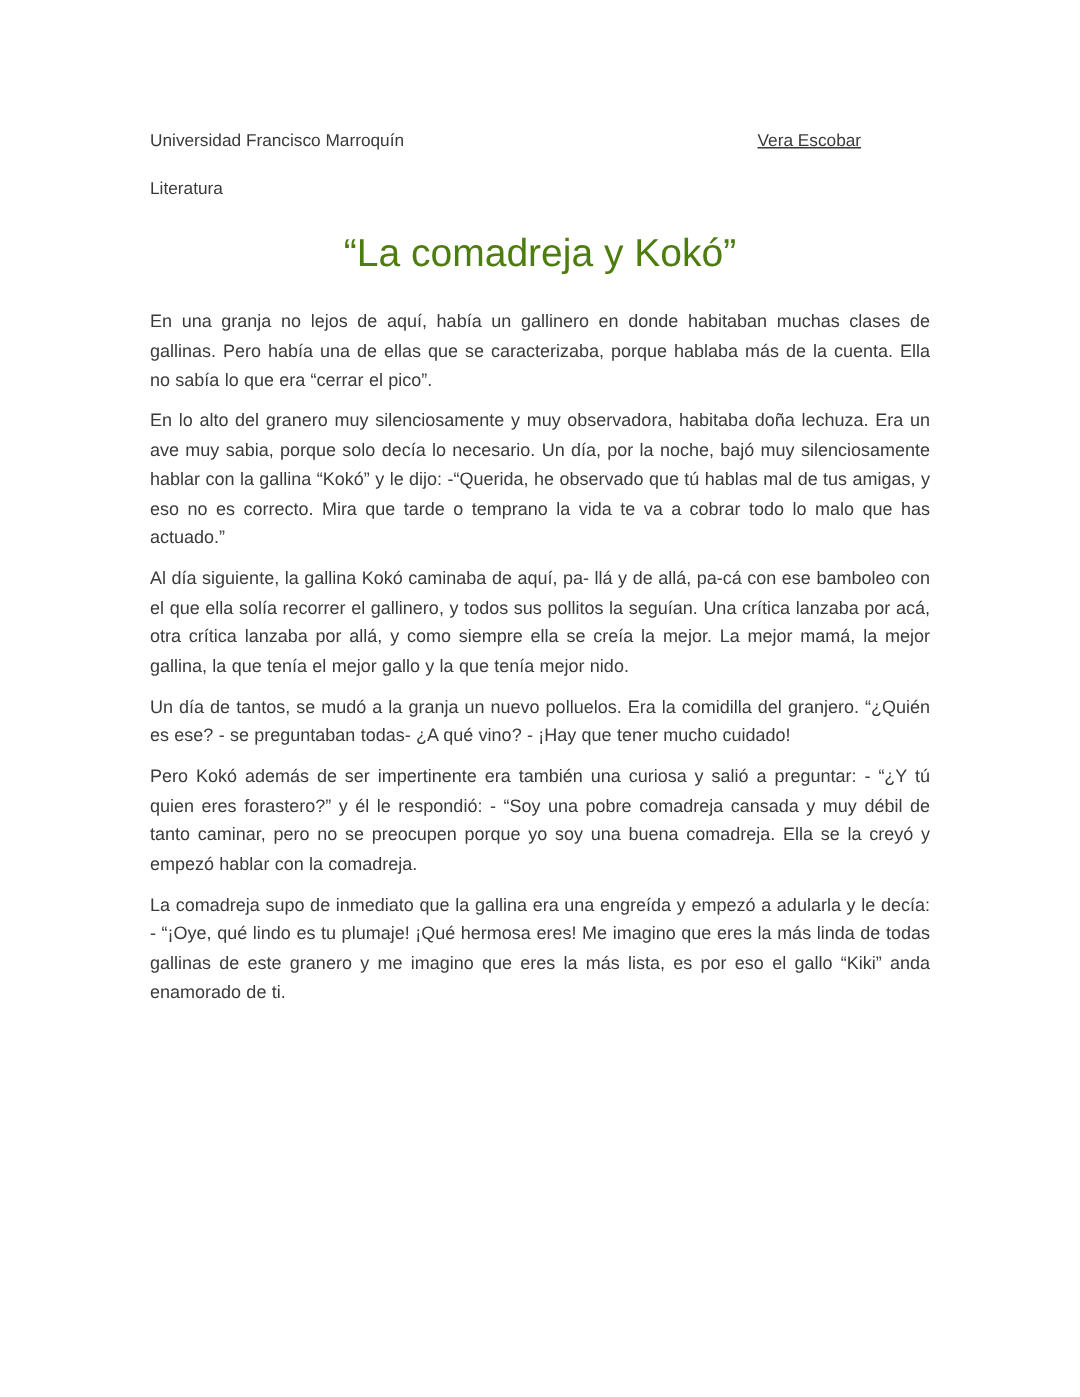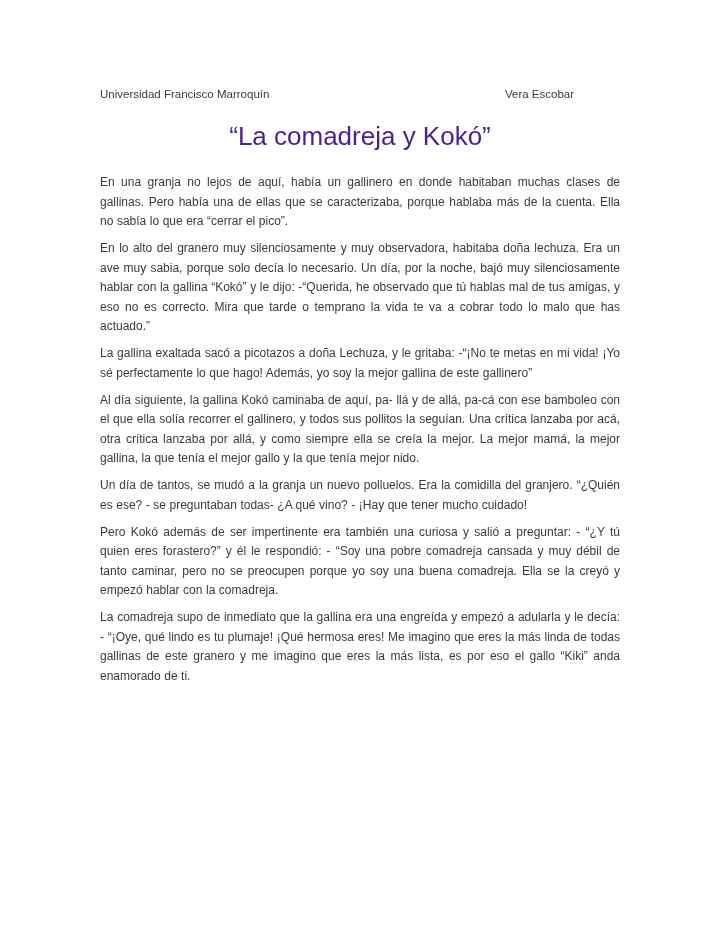--- a/index.html
+++ b/index.html
@@ -23,26 +23,27 @@
     height: 19px;
     margin-bottom: 13px;
     font-size: 11.5px;
     line-height: 19px;
     white-space: nowrap;
   }
   .header-row .right {
     position: absolute;
     left: 405px;
     top: 0;
+    text-decoration: underline;
   }
   .title {
     font-weight: 400;
     font-size: 26px;
     line-height: 38px;
-    color: #4c1d95;
+    color: #4d7c0f;
     text-align: center;
     margin: 4px 0 18px 0;
   }
   .doc-body p {
     font-size: 12px;
     line-height: 19.5px;
     text-align: justify;
     margin: 0 0 7.5px 0;
     word-spacing: 0.2px;
   }
@@ -50,27 +51,29 @@
 </head>
 <body>
 
 <div class="page">
 
   <div class="header">
     <div class="header-row">
       <span>Universidad Francisco Marroquín</span>
       <span class="right">Vera Escobar</span>
     </div>
+    <div class="header-row">
+      <span>Literatura</span>
+    </div>
   </div>
 
   <h1 class="title">“La comadreja y Kokó”</h1>
 
   <div class="doc-body">
     <p>En una granja no lejos de aquí, había un gallinero en donde habitaban muchas clases de gallinas. Pero había una de ellas que se caracterizaba, porque hablaba más de la cuenta. Ella no sabía lo que era “cerrar el pico”.</p>
     <p>En lo alto del granero muy silenciosamente y muy observadora, habitaba doña lechuza. Era un ave muy sabia, porque solo decía lo necesario. Un día,  por la noche, bajó muy silenciosamente hablar con la gallina “Kokó” y le dijo: -“Querida, he observado que tú hablas mal de tus amigas, y eso no es correcto. Mira que tarde o temprano la vida te va a cobrar todo lo malo que has actuado.”</p>
-    <p>La gallina exaltada sacó a picotazos a doña Lechuza, y le gritaba: -“¡No te metas en mi vida! ¡Yo sé perfectamente lo que hago! Además, yo soy la mejor gallina de este gallinero”</p>
     <p>Al día siguiente, la gallina Kokó caminaba de aquí,  pa- llá y de allá, pa-cá con ese bamboleo con el que ella solía recorrer el gallinero, y todos sus pollitos la seguían. Una crítica lanzaba por acá, otra crítica lanzaba por allá, y como siempre ella se creía la mejor. La mejor mamá, la mejor gallina, la que tenía el mejor gallo y la que tenía mejor nido.</p>
     <p>Un día de tantos, se mudó a la granja un nuevo polluelos. Era la comidilla del granjero. “¿Quién es ese? - se preguntaban todas- ¿A qué vino? - ¡Hay que tener mucho cuidado!</p>
     <p>Pero Kokó además de ser impertinente era también una curiosa y salió a preguntar: - “¿Y tú quien eres forastero?” y él le respondió: - “Soy una pobre comadreja cansada y muy débil de tanto caminar, pero no se preocupen porque yo soy una buena comadreja. Ella se la creyó y empezó hablar con la comadreja.</p>
     <p>La comadreja supo de inmediato que la gallina era una engreída y empezó a adularla y le decía: - “¡Oye, qué lindo es tu plumaje! ¡Qué hermosa eres! Me imagino que eres la más linda de todas gallinas de este granero y me imagino que eres la más lista, es por eso el gallo “Kiki” anda enamorado de ti.</p>
   </div>
 
 </div>
 
 </body></html>

